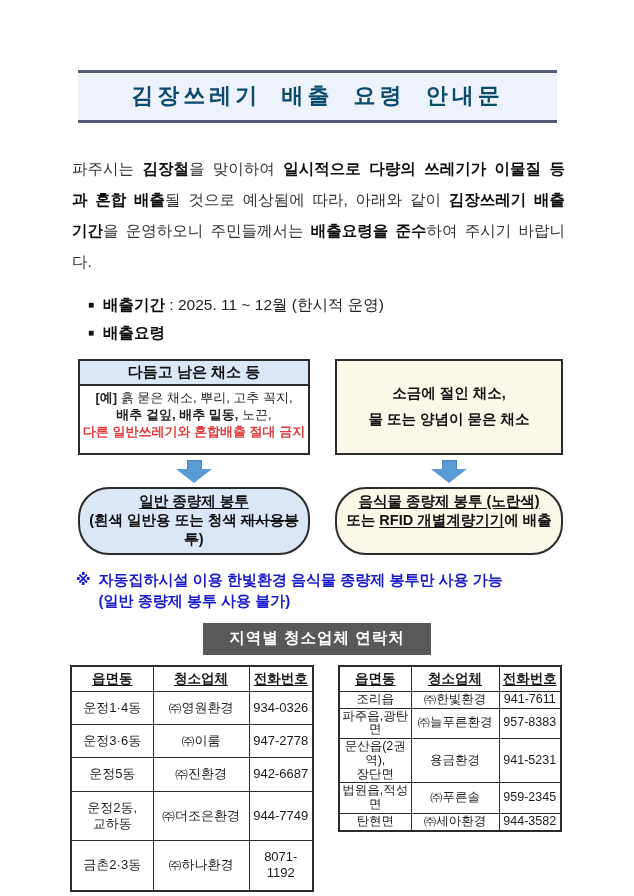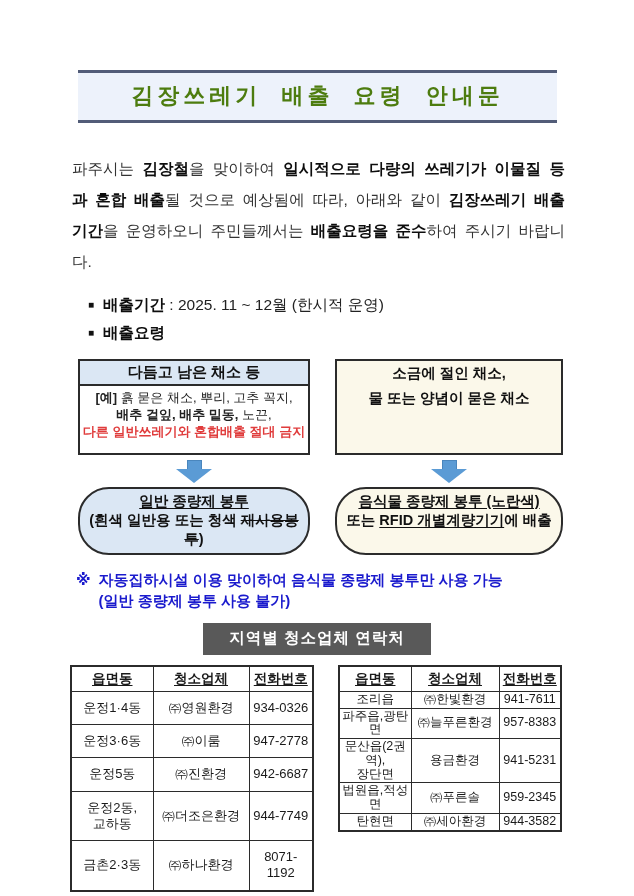--- a/index.html
+++ b/index.html
@@ -8,21 +8,21 @@
   .page { position:relative; width:634px; height:896px; background:#ffffff; overflow:hidden; }
 
   
   .title-box {
     margin:70px 77px 0 78px;
     background:#edf2fb;
     border-top:3px solid #525c78;
     border-bottom:3px solid #525c78;
     text-align:center;
     padding:8px 0 9px 0;
-    font-size:22px; font-weight:bold; letter-spacing:4px; word-spacing:10px; color:#4d7c0f;
+    font-size:22px; font-weight:bold; letter-spacing:4px; word-spacing:10px; color:#0c4a6e;
   }
 
   
   .intro {
     margin:30px 69px 0 72px;
     font-size:15.5px; line-height:2.0; text-align:justify; color:#333;
     word-spacing:2px;
   }
   .intro b { color:#0d0d0d; }
 
@@ -37,21 +37,21 @@
     margin:12px 71px 0 78px;
     display:grid;
     grid-template-columns:232px 228px;
     column-gap:25px;
   }
   .vbox { border:2px solid #2b2b2b; background:#fff; }
   .vbox-header { background:#dbe7f4; border-bottom:2px solid #2b2b2b; text-align:center; font-weight:bold; font-size:15px; padding:2px 0; color:#111; }
   .vbox-body { padding:3px 2px 2px 2px; text-align:center; font-size:13px; line-height:17px; color:#222; }
   .vbox-warning { color:#e03c3c; font-weight:bold; font-size:13px; }
   .cream { background:#fbf8ea; }
-  .centerbox { display:flex; justify-content:center; text-align:center; font-weight:bold; font-size:14.5px; line-height:1.75; color:#111; }
+  .centerbox { display:flex; align-items:center; justify-content:center; text-align:center; font-weight:bold; font-size:14.5px; line-height:1.75; color:#111; }
   .tallbox { height:96px; }
 
   .arrow-cell { display:flex; justify-content:center; padding:5px 0 4px 0; }
   .arrow-stem { width:15px; height:9px; background:#5b9bd5; margin:0 auto; border:1px solid #4a86bd; border-bottom:none; }
   .arrow-head { width:0; height:0; border-left:18px solid transparent; border-right:18px solid transparent; border-top:14px solid #5b9bd5; }
 
   .bagbox { padding:3px 0 4px 0; text-align:center; font-weight:bold; font-size:14.5px; line-height:19px; color:#111;border-radius:31px; }
   .ul { text-decoration:underline; text-underline-offset:2px; }
   .strike { text-decoration:line-through; }
 
@@ -129,21 +129,21 @@
     </div>
     <div class="vbox cream bagbox">
       <div class="ul">음식물 종량제 봉투 (노란색)</div>
       <div><span>또는 </span><span class="ul">RFID 개별계량기기</span><span>에 배출</span></div>
     </div>
   </div>
 
   <div class="note">
     <span class="marker">※</span>
     <span>
-      <span>자동집하시설 이용 맞이하여 음식물 종량제 봉투만 사용 가능</span><br>
+      <span>자동집하시설 이용 한빛환경 음식물 종량제 봉투만 사용 가능</span><br>
       <span>(일반 종량제 봉투 사용 불가)</span>
     </span>
   </div>
 
   <div class="section-header">지역별 청소업체 연락처</div>
 
   <div class="tables-wrap">
     <table class="tbl-left">
       <colgroup>
           <col>

